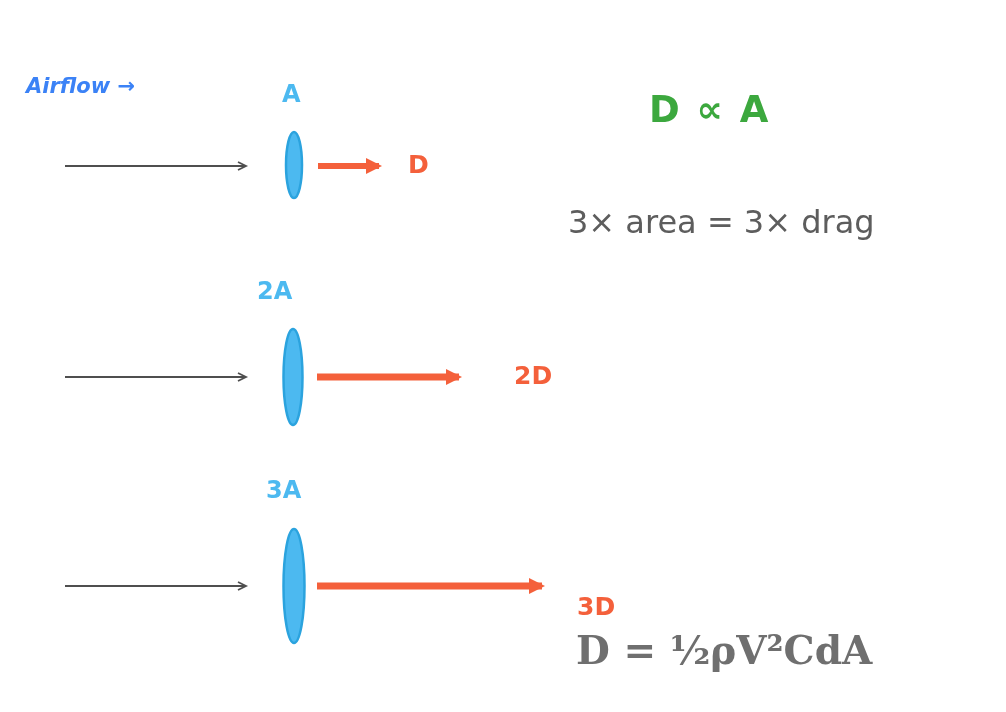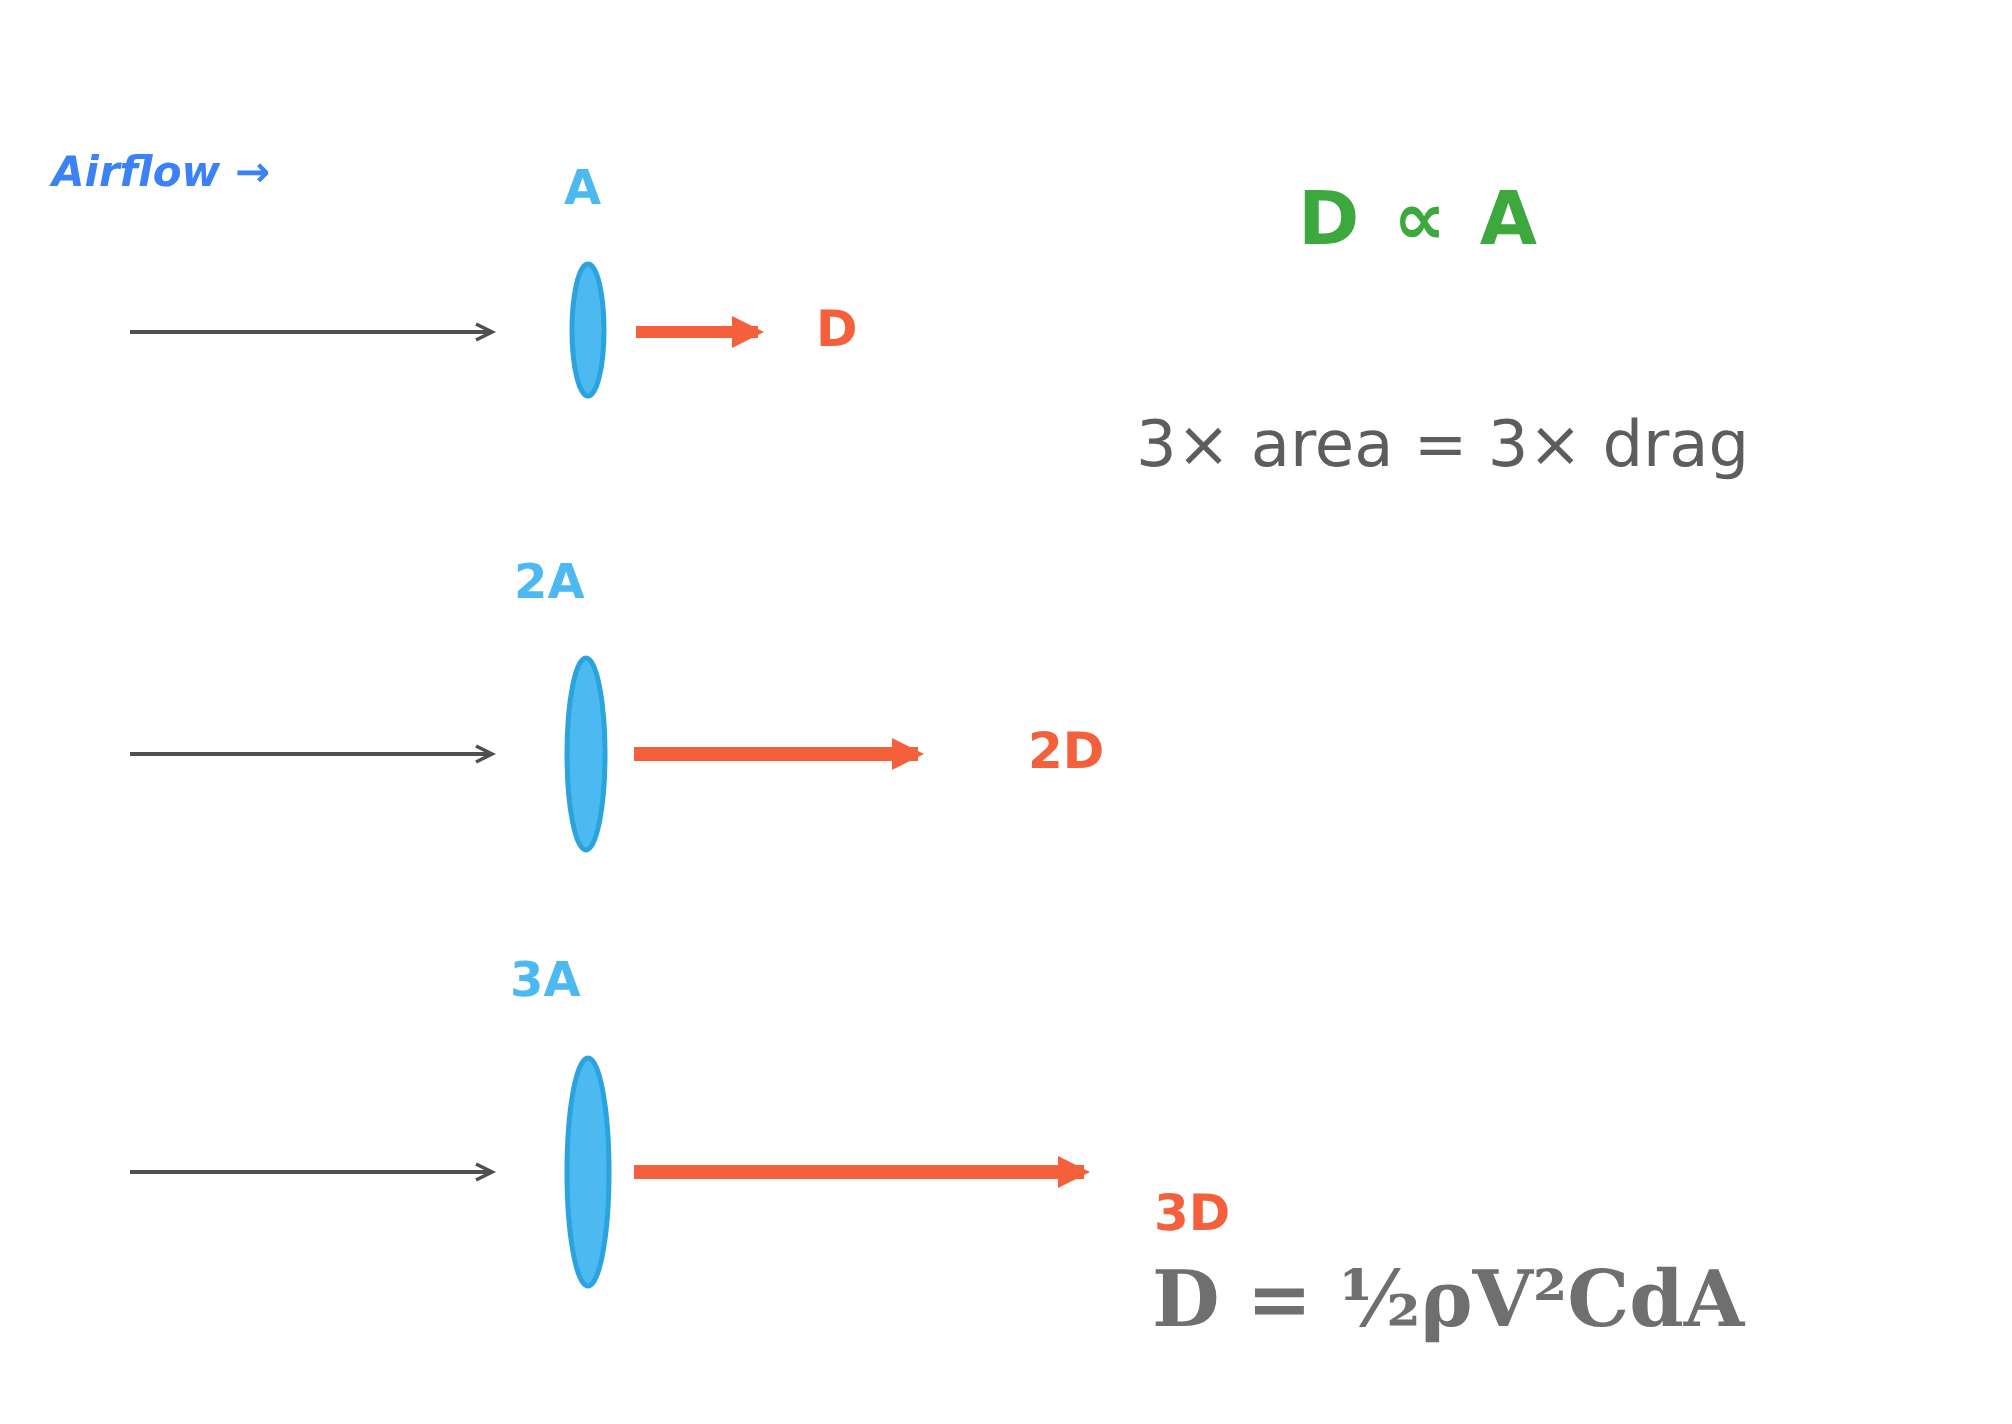--- a/index.html
+++ b/index.html
@@ -60,21 +60,21 @@
     font-weight: bold;
     font-size: 24px;
   }
   .orange {
     color: var(--drag-orange);
     font-weight: bold;
     font-size: 25px;
   }
   .a1 { left: 282px; top: 80px; }
   .a2 { left: 257px; top: 277px; }
-  .a3 { left: 255px; top: 476px; }
+  .a3 { left: 266px; top: 476px; }
   .dl1 { left: 408px; top: 150px; }
   .dl2 { left: 514px; top: 361px; }
   .dl3 { left: 577px; top: 592px; }
   .prop {
     left: 649px; top: 88px;
     font-size: 37px;
     font-weight: bold;
     letter-spacing: 2px;
     color: var(--proportional-green);
   }

